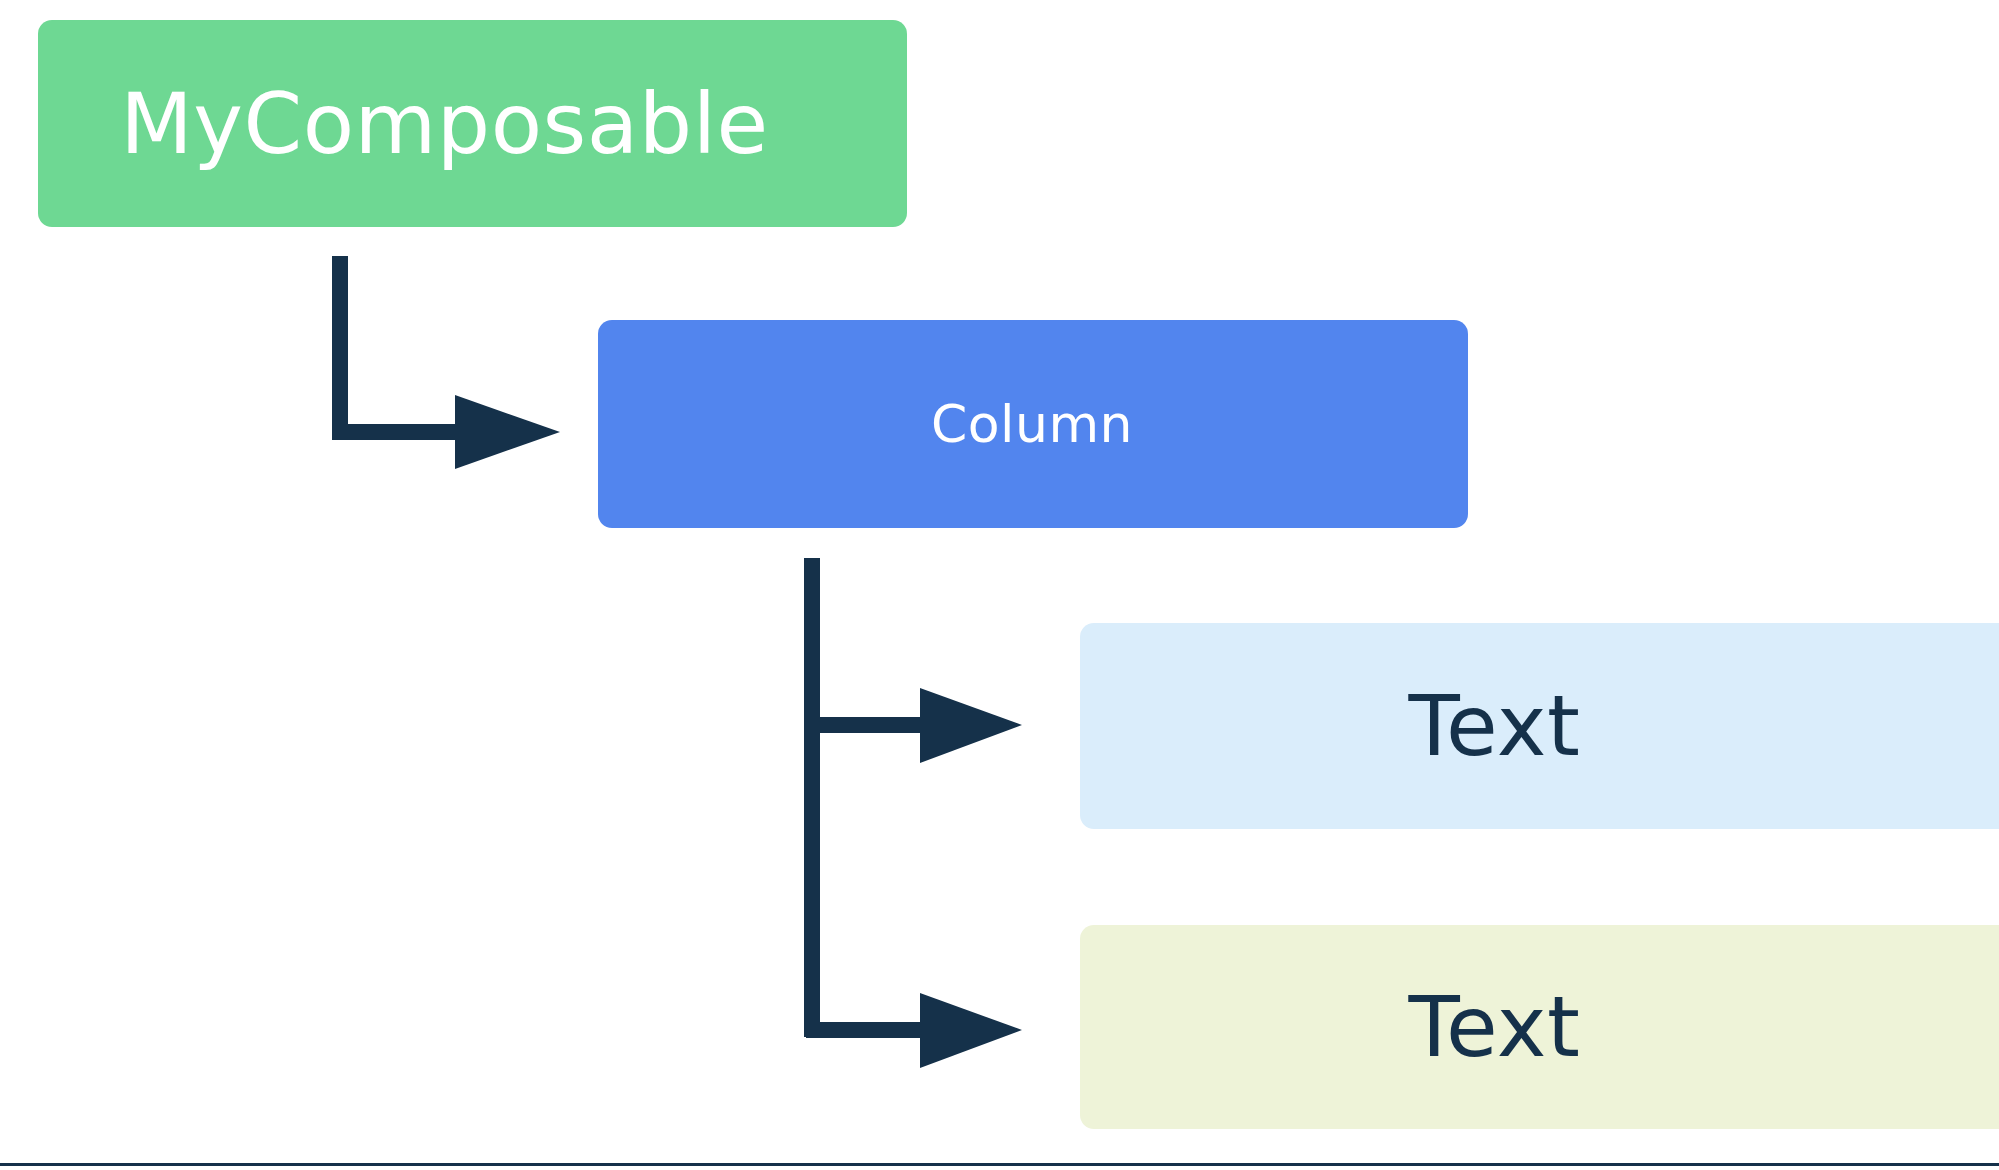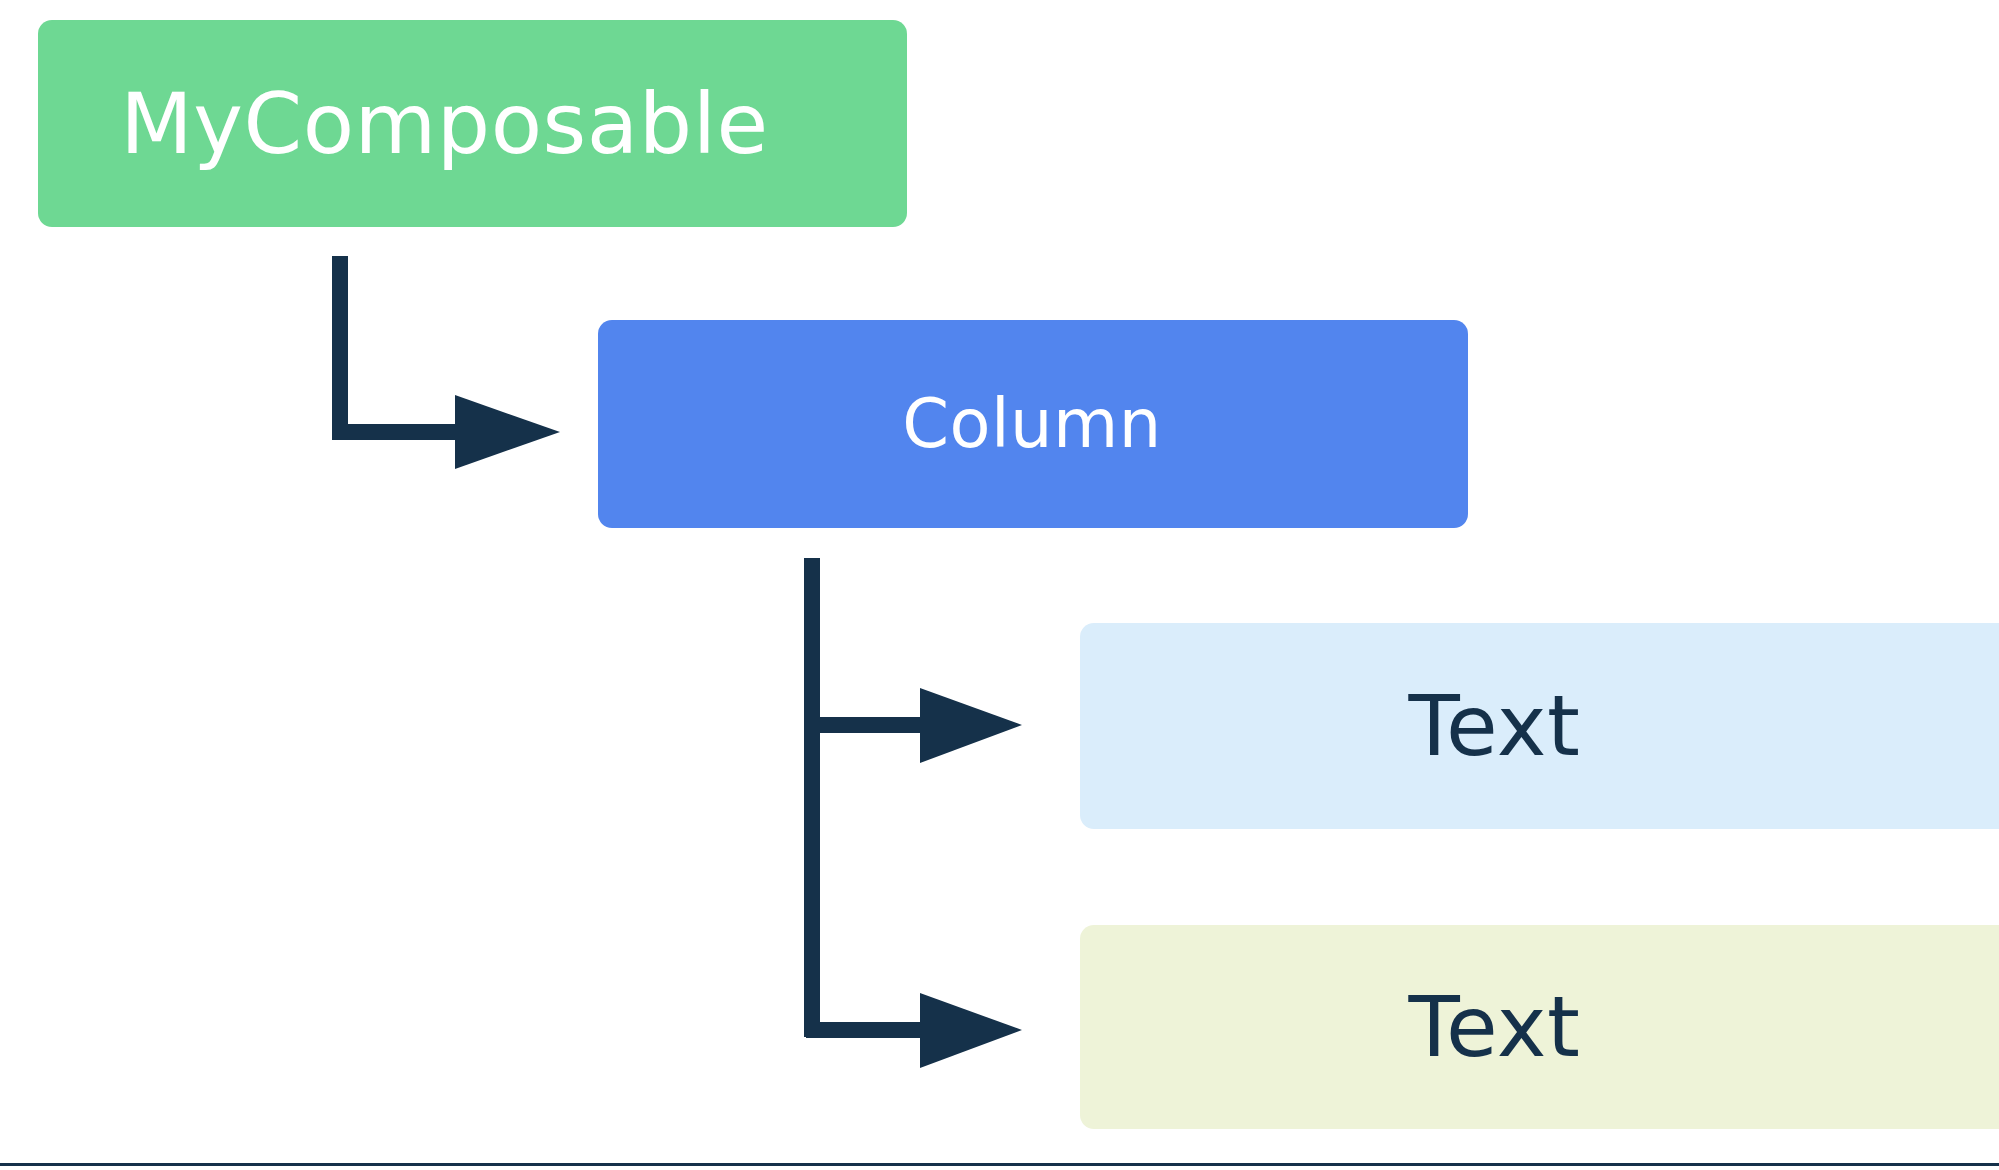--- a/index.html
+++ b/index.html
@@ -48,21 +48,21 @@
   
   #node-column {
     left: 598px;
     top: 320px;
     width: 870px;
     height: 208px;
     background: #5285ee;
   }
   #node-column .node-label {
     color: #ffffff;
-    font-size: 67px;
+    font-size: 52px;
     transform: translateX(-1px);
   }
 
   
   #node-text-1 {
     left: 1080px;
     top: 623px;
     width: 919px;
     height: 206px;
     background: #daedfb;

